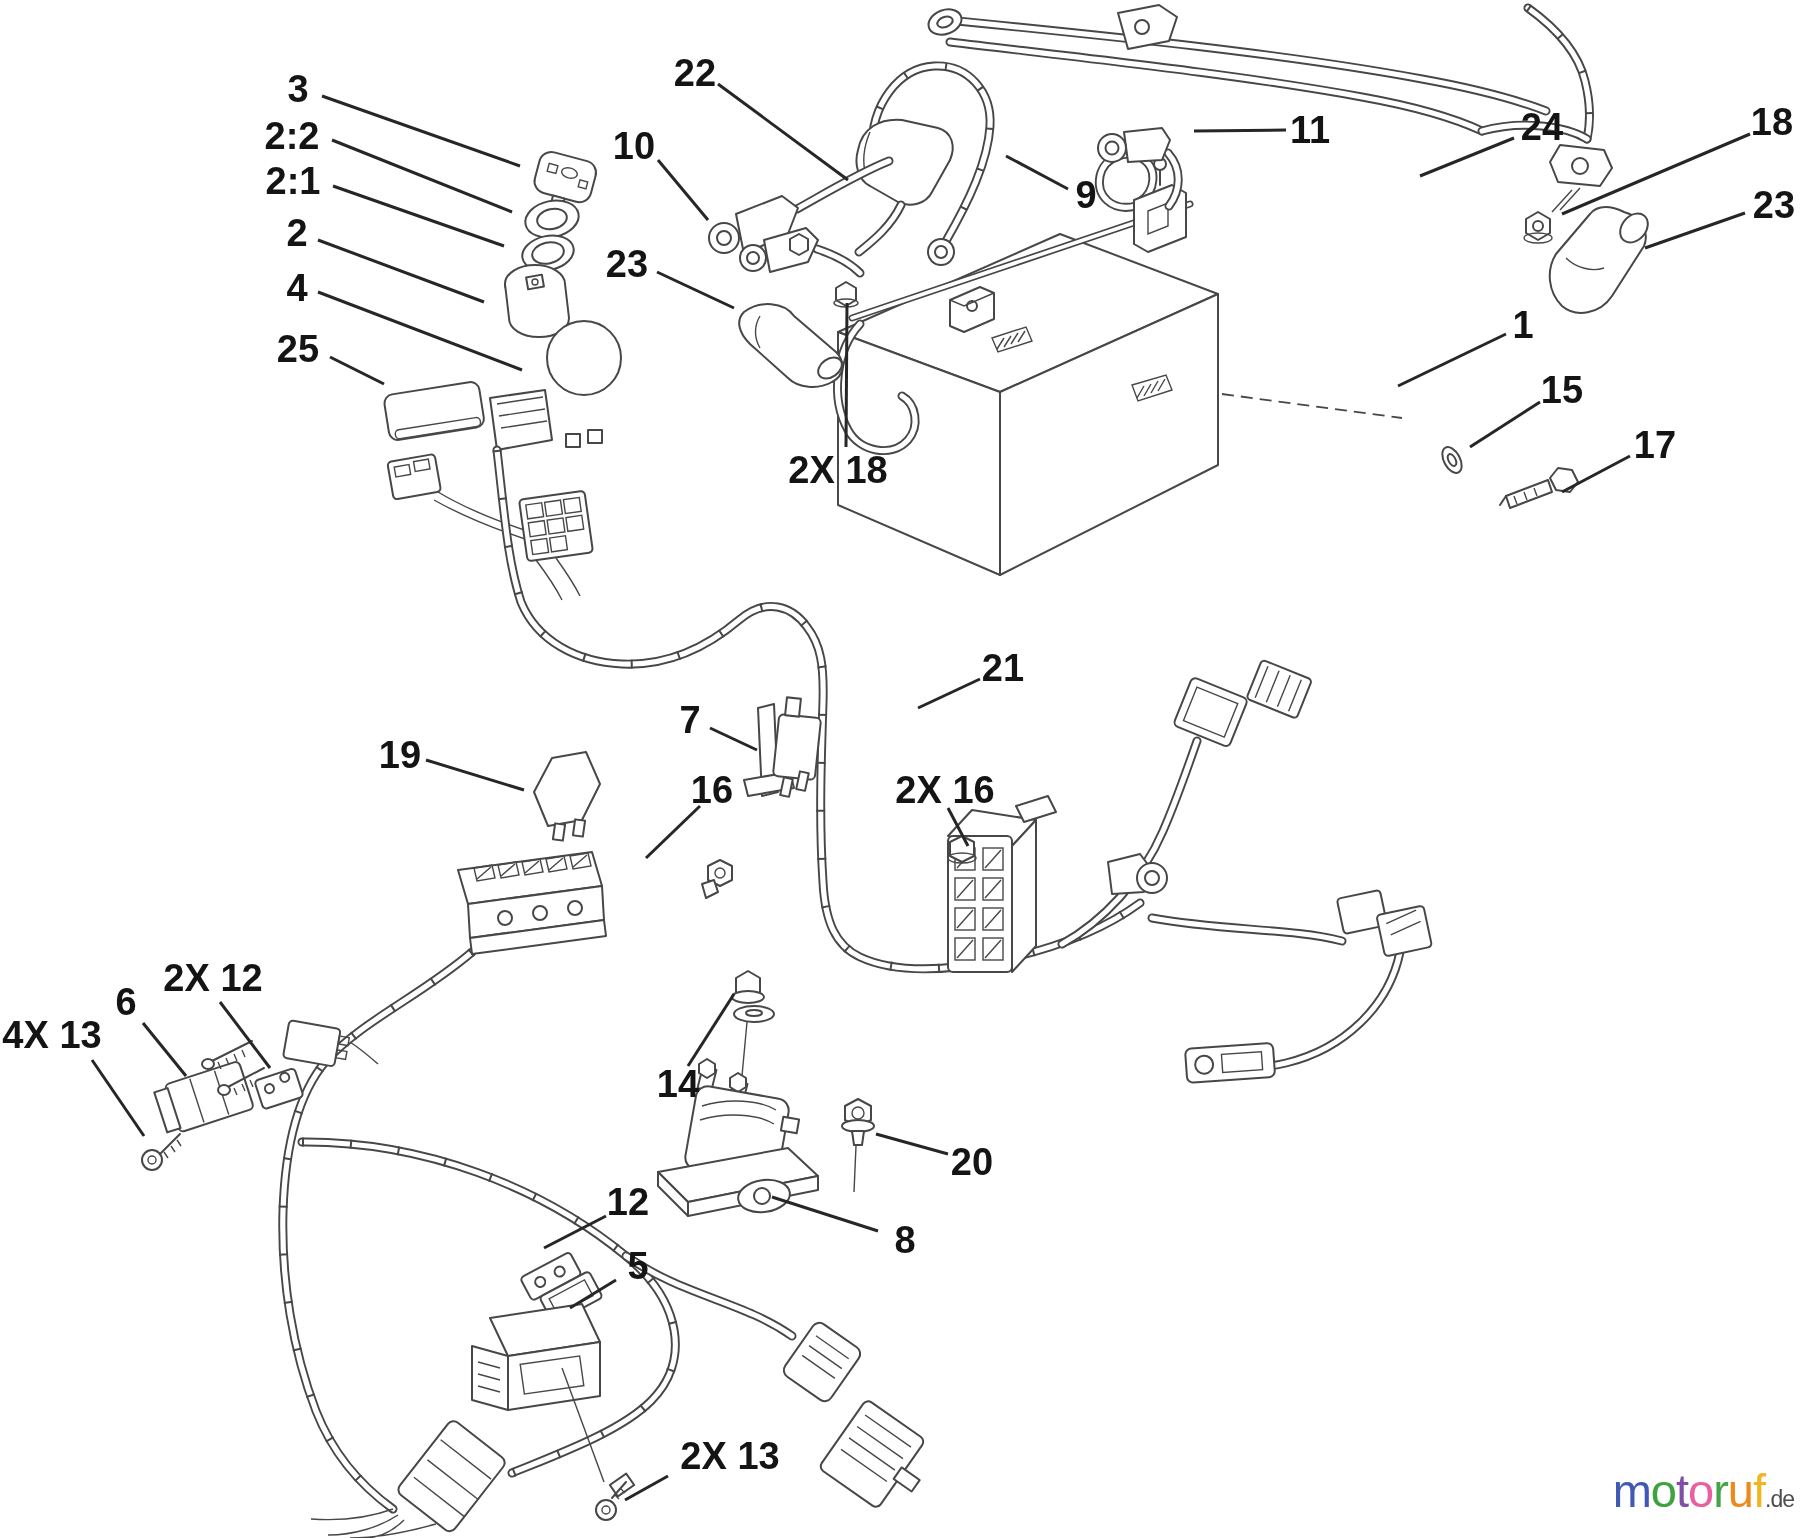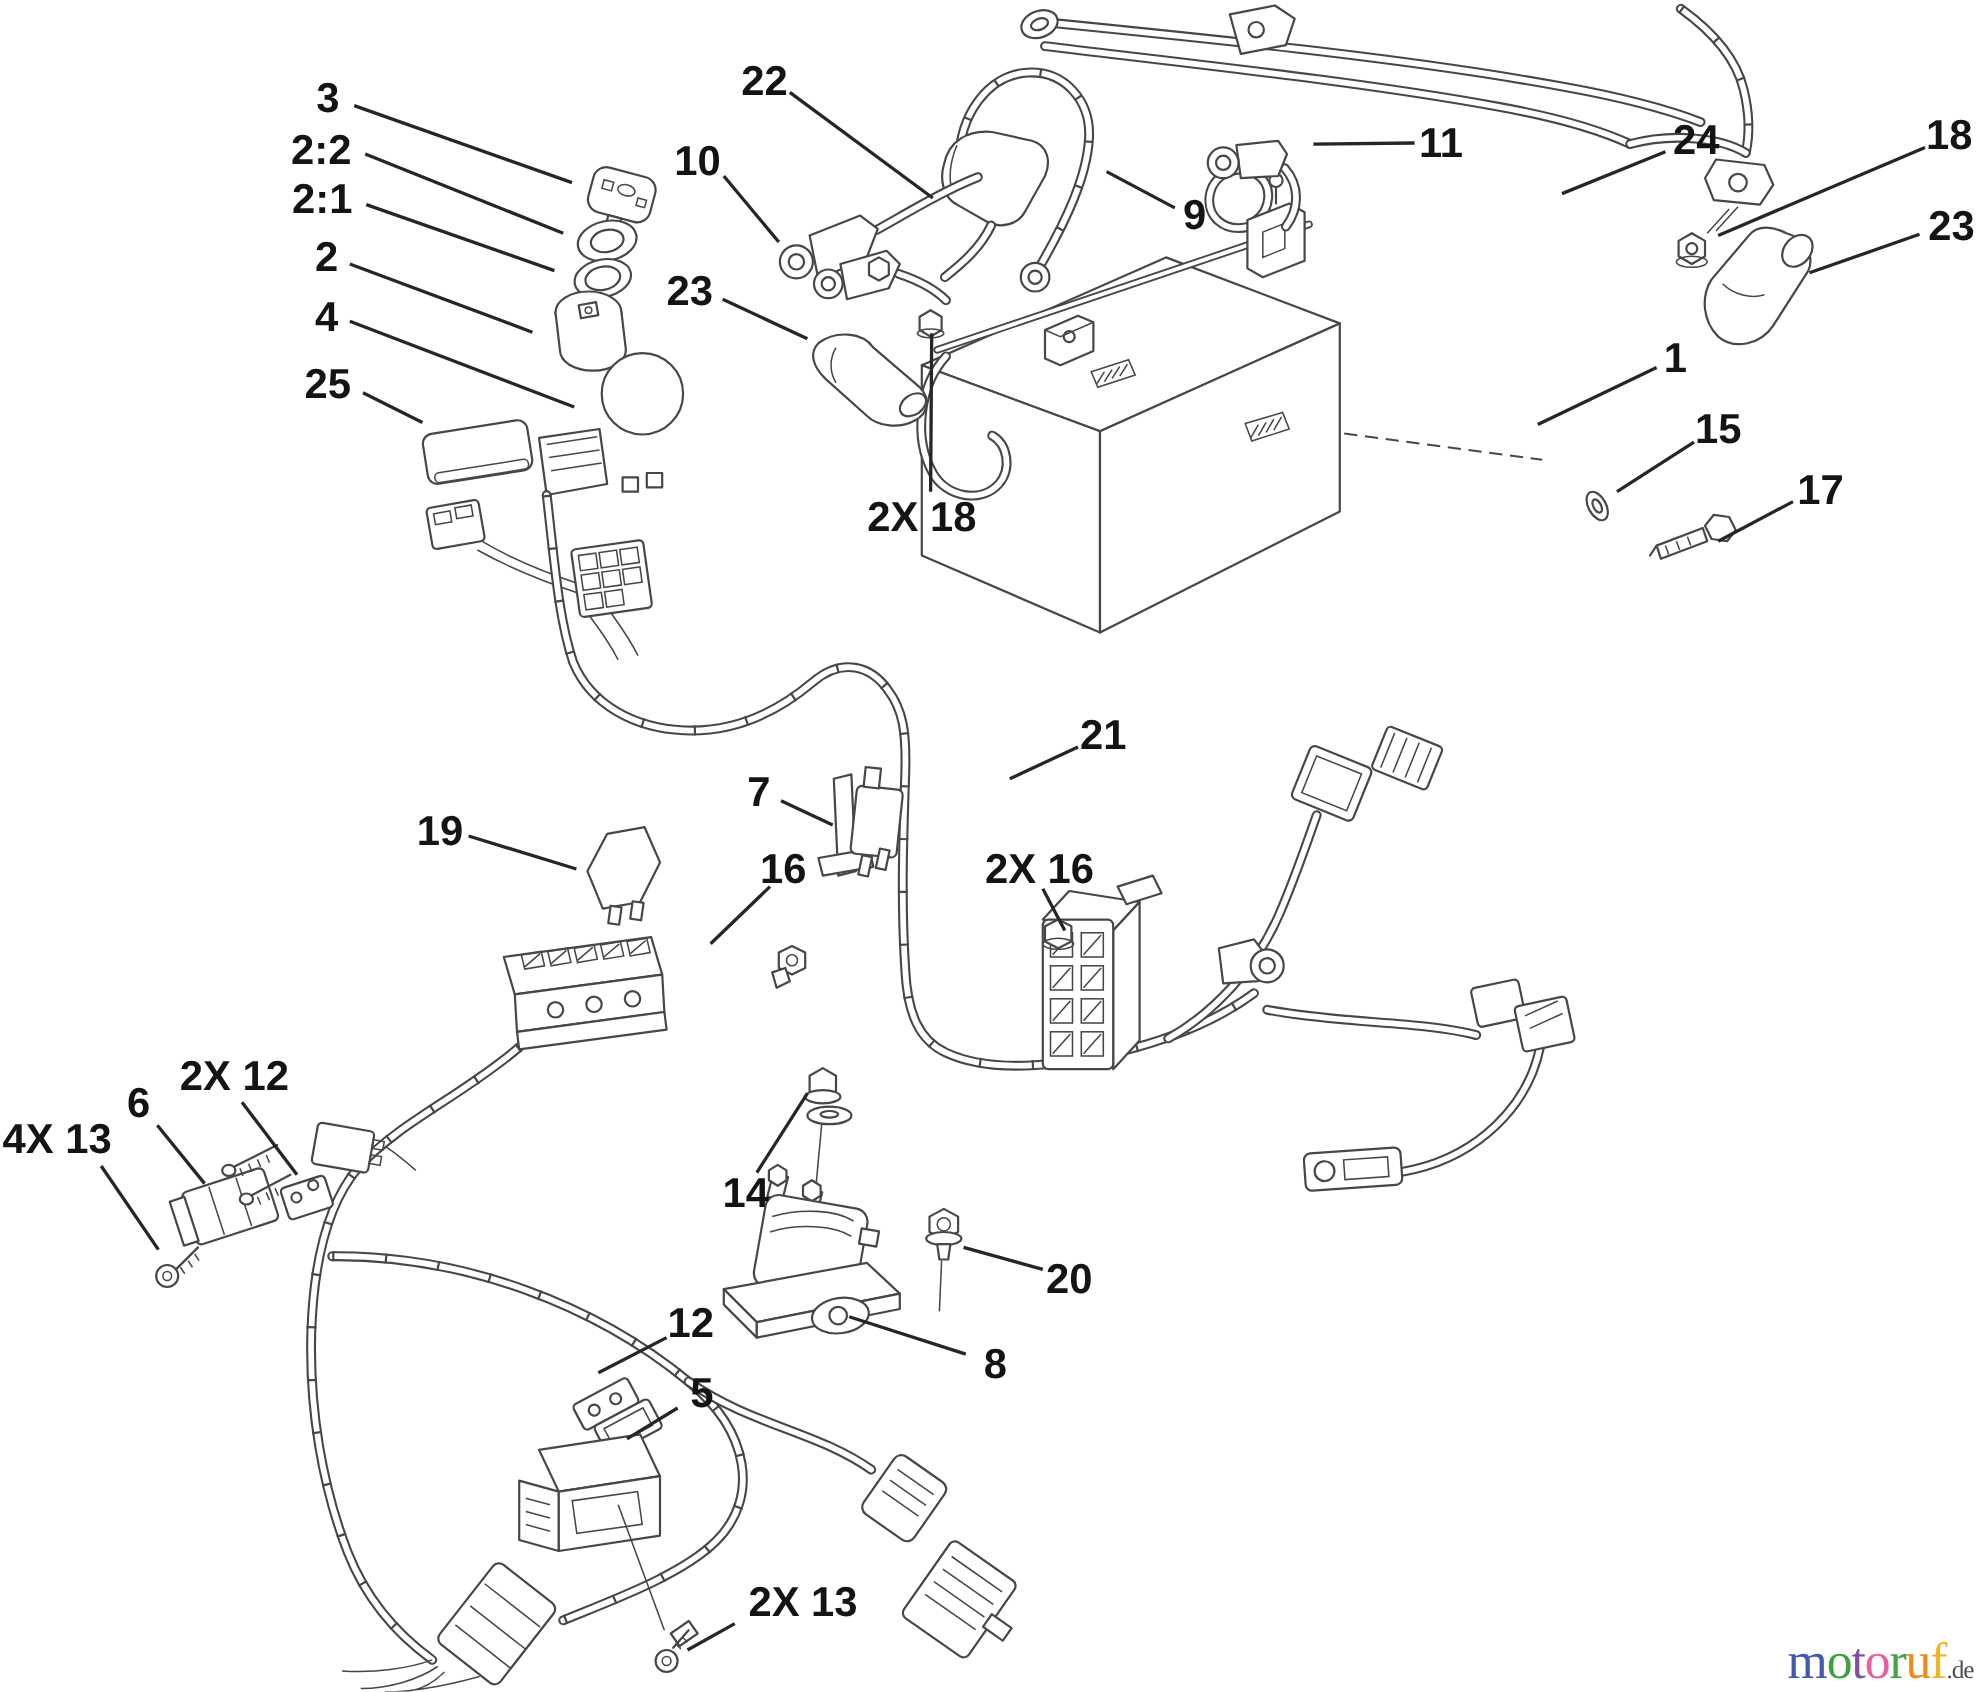--- a/index.html
+++ b/index.html
@@ -14,21 +14,21 @@
   .tubein{stroke:#ffffff;stroke-width:5.2;fill:none;stroke-linecap:round;}
   .band {stroke:#474747;stroke-width:9;fill:none;stroke-dasharray:2 46;stroke-linecap:butt;}
   .rod  {stroke:#474747;stroke-width:7;fill:none;stroke-linecap:round;}
   .rodin{stroke:#ffffff;stroke-width:3.6;fill:none;stroke-linecap:round;}
   .band2{stroke:#474747;stroke-width:7;fill:none;stroke-dasharray:2 40;stroke-linecap:butt;}
   .dash {stroke:#474747;stroke-width:1.8;fill:none;stroke-dasharray:12 7;}
   .leader{stroke:#262626;stroke-width:3;fill:none;}
   text.callout{font-family:"Liberation Sans",sans-serif;font-weight:bold;font-size:38px;
                fill:#141414;text-anchor:middle;}
   
-  .watermark{position:absolute;right:6px;bottom:4px;font-family:Liberation Serif, serif;
+  .watermark{position:absolute;right:6px;bottom:24px;font-family:Liberation Sans, sans-serif;
              font-size:47px;letter-spacing:-1px;line-height:1;user-select:none;}
   .watermark .suffix{font-size:23px;}
 </style>
 </head>
 <body>
 
 <div class="stage">
 <svg id="diagram-svg" width="1800" height="1538" viewBox="0 0 1800 1538">
 
   <g>

